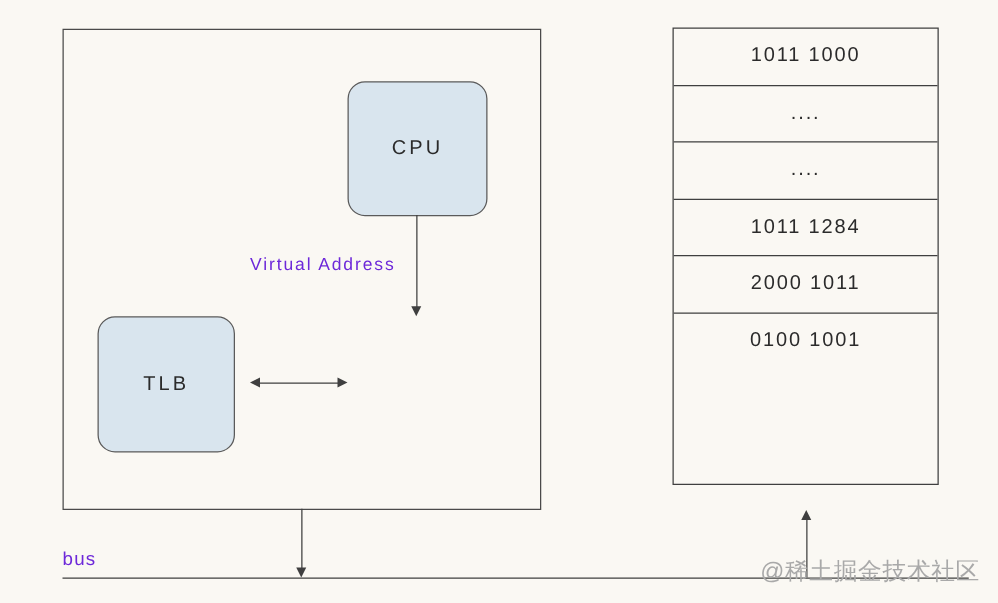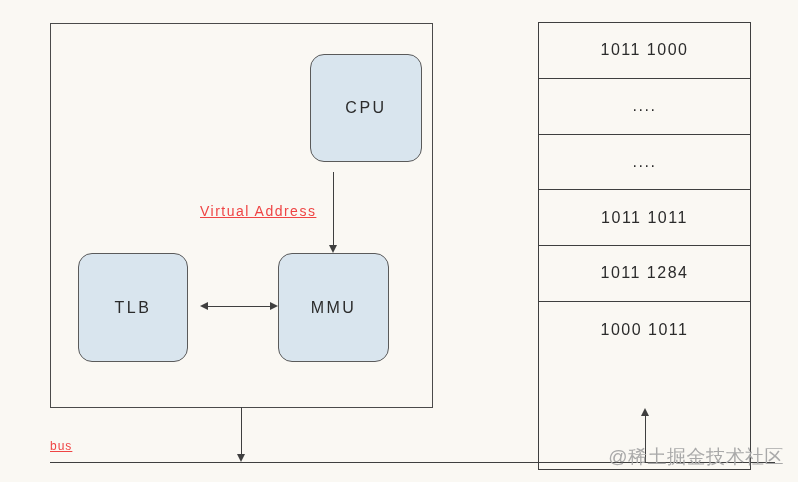--- a/index.html
+++ b/index.html
@@ -30,51 +30,50 @@
     background: #d9e5ee;
     border: 1px solid #5a5a5a;
     border-radius: 14px;
     display: flex;
     align-items: center;
     justify-content: center;
     font-size: 16px;
     letter-spacing: 2.5px;
     color: #2b2b2b;
   }
-  .node-cpu { left: 278px; top: 54px; width: 110px; height: 106px; margin-left: 32px; }
+  .node-cpu { left: 278px; top: 65px; width: 110px; height: 106px; }
   .node-tlb { left: 78px;  top: 253px; width: 108px; height: 107px; }
   .node-mmu { left: 278px; top: 253px; width: 109px; height: 107px; }
 
   
   .vline { position: absolute; width: 1px; background: #3f3f3f; }
   .hline { position: absolute; height: 1px; background: #3f3f3f; }
 
   
   .arrowhead { position: absolute; width: 0; height: 0; }
   .ah-down  { border-left: 4px solid transparent; border-right: 4px solid transparent; border-top: 8px solid #3f3f3f; }
   .ah-up    { border-left: 4px solid transparent; border-right: 4px solid transparent; border-bottom: 8px solid #3f3f3f; }
   .ah-left  { border-top: 4px solid transparent; border-bottom: 4px solid transparent; border-right: 8px solid #3f3f3f; }
   .ah-right { border-top: 4px solid transparent; border-bottom: 4px solid transparent; border-left: 8px solid #3f3f3f; }
 
   .edge-label {
     position: absolute;
     font-size: 14px;
     letter-spacing: 1.5px;
-    color: #ef4444;
+    color: #6d28d9;
     white-space: nowrap;
-    text-decoration: underline;
   }
   .label-virtual-address { left: 200px; top: 203px; }
-  .label-bus { left: 50px; top: 439px; font-size: 12px; letter-spacing: 1px; }
+  .label-bus { left: 50px; top: 439px; font-size: 15px; letter-spacing: 1px; }
 
   
   .memory-table {
     position: absolute;
     left: 538px; top: 22px;
-    width: 213px; height: 448px;
+    width: 213px; height: 366px;
     border: 1px solid #3f3f3f;
     display: grid;
     grid-template-rows: repeat(8, 1fr);
     background: transparent;
     box-sizing: border-box;
   }
   .memory-row {
     display: flex;
     align-items: center;
     justify-content: center;
@@ -102,23 +101,20 @@
   <div class="outer-box"></div>
 
   <div class="node node-cpu">
     <span>CPU</span>
   </div>
 
   <div class="node node-tlb">
     <span>TLB</span>
   </div>
 
-  <div class="node node-mmu">
-    <span>MMU</span>
-  </div>
 
   <div class="vline" style="left:333px; top:172px; height:74px;"></div>
   <div class="arrowhead ah-down" style="left:329px; top:245px;"></div>
   <div class="edge-label label-virtual-address">Virtual Address</div>
 
   <div class="hline" style="left:206px; top:306px; width:65px;"></div>
   <div class="arrowhead ah-left" style="left:200px; top:302px;"></div>
   <div class="arrowhead ah-right" style="left:270px; top:302px;"></div>
 
   <div class="vline" style="left:241px; top:407px; height:48px;"></div>
@@ -127,20 +123,20 @@
   <div class="hline" style="left:50px; top:462px; width:725px;"></div>
   <div class="edge-label label-bus">bus</div>
 
   <div class="vline" style="left:645px; top:415px; height:47px;"></div>
   <div class="arrowhead ah-up" style="left:641px; top:408px;"></div>
 
   <div class="memory-table">
     <div class="memory-row">1011 1000</div>
     <div class="memory-row">....</div>
     <div class="memory-row">....</div>
-    <div class="memory-row">1011 1011</div>
     <div class="memory-row">1011 1284</div>
-    <div class="memory-row">1000 1011</div>
+    <div class="memory-row">2000 1011</div>
+    <div class="memory-row">0100 1001</div>
   </div>
 
   <div class="watermark">@稀土掘金技术社区</div>
 
 </div>
 
 </body></html>

